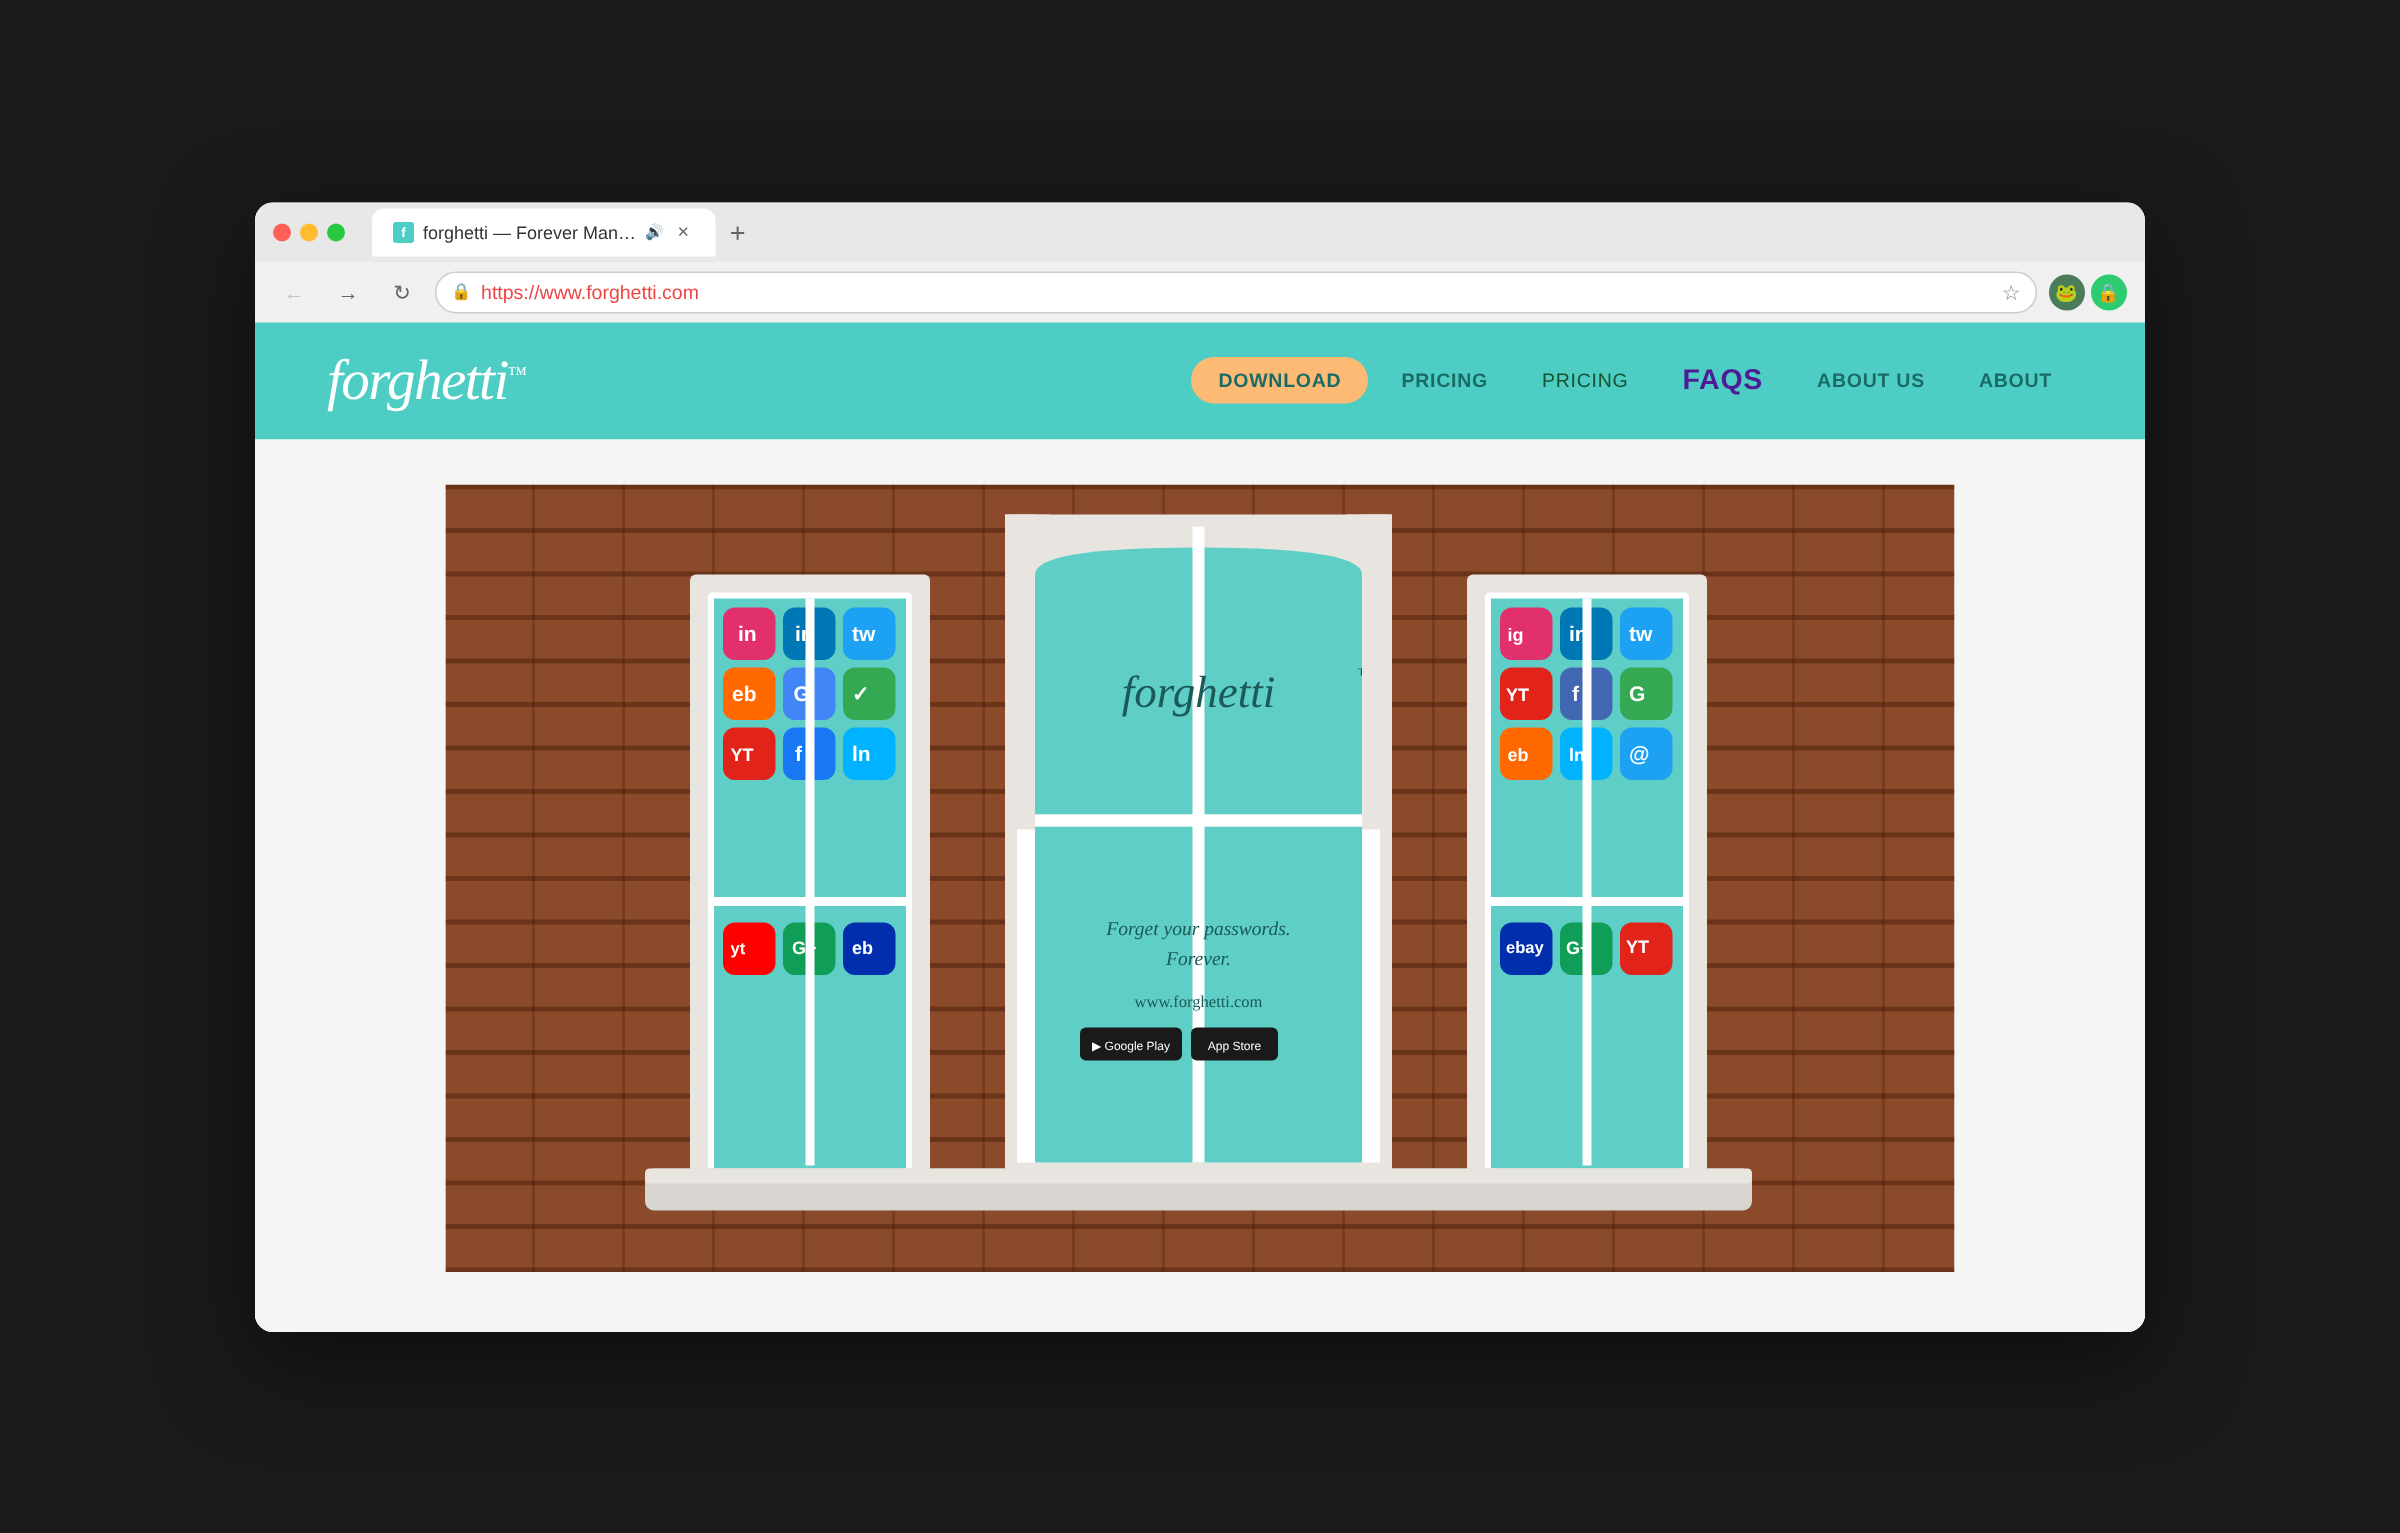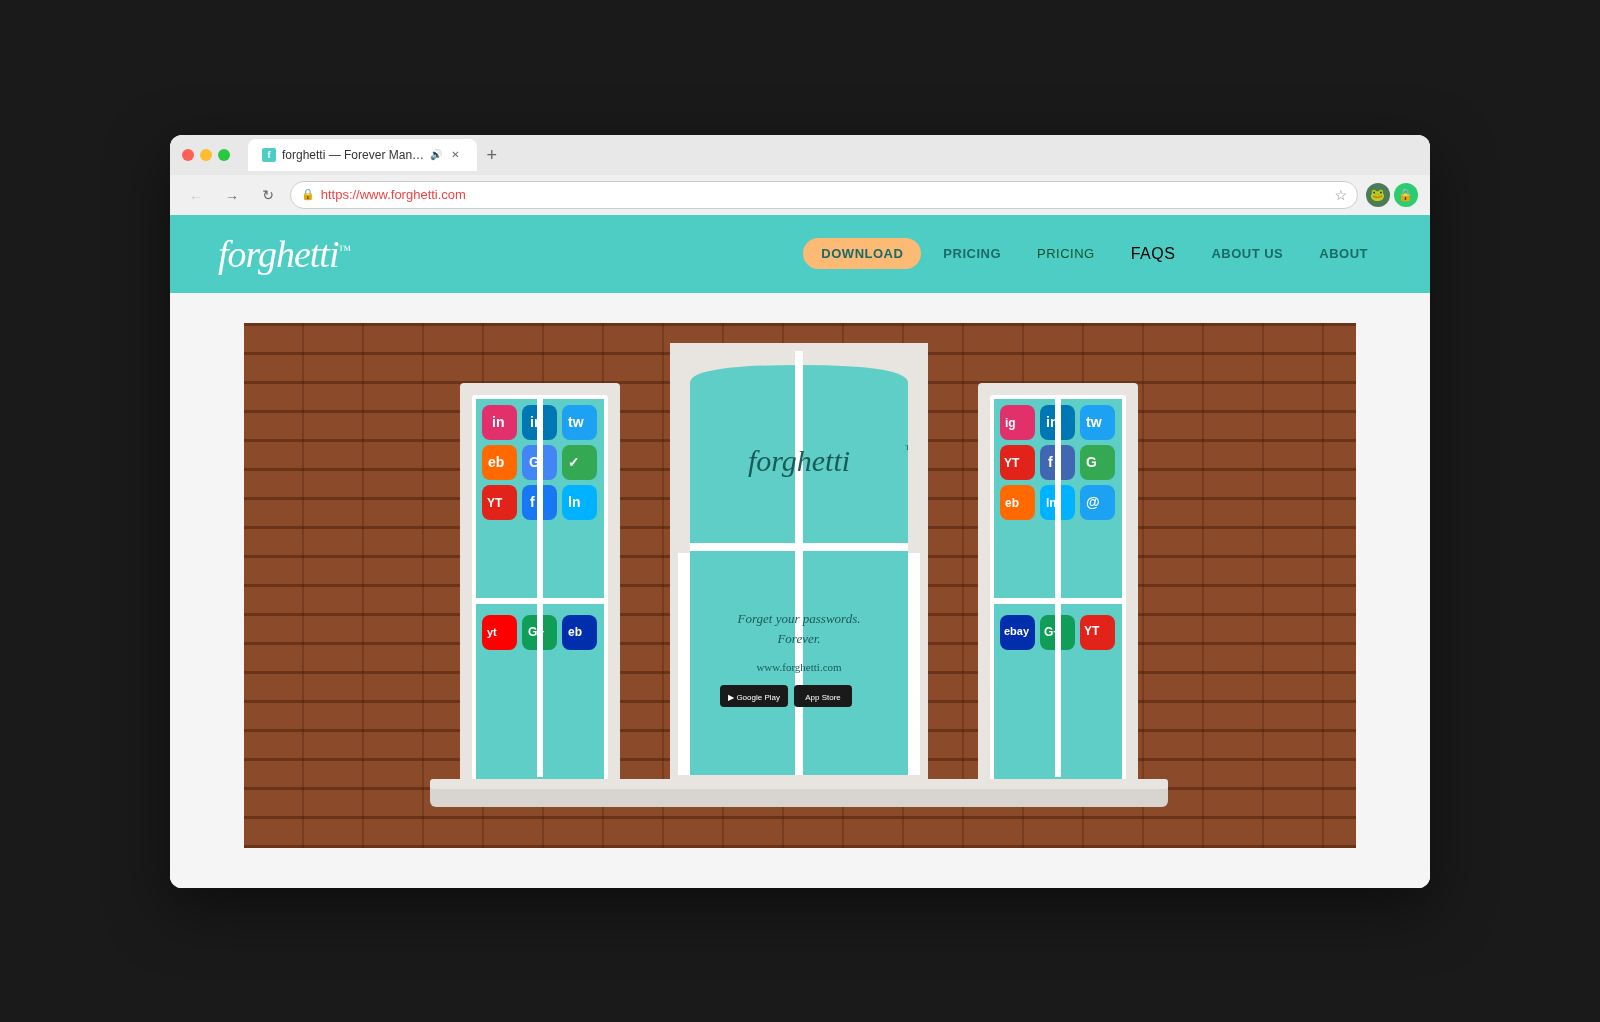--- a/index.html
+++ b/index.html
@@ -231,21 +231,21 @@
       background: #f5f5f5;
       padding: 30px 0 40px;
       display: flex;
       justify-content: center;
       align-items: center;
       min-height: 560px;
     }
 
     
     .hero-visual {
-      width: 1112px;
+      width: 1006px;
       height: 525px;
       position: relative;
       overflow: hidden;
     }
 
     .hero-bg {
       position: absolute;
       top: 0; left: 0; right: 0; bottom: 0;
       background: #8B4A2A;
     }
@@ -327,21 +327,21 @@
   <div class="website-content">
 
     <nav class="site-nav" style="background:#4ecdc4;">
       <div class="site-logo">
         <span style="font-family:Georgia,serif;font-style:italic;font-size:38px;color:white;letter-spacing:-1px;">forghetti</span><span class="tm" style="font-size:13px;vertical-align:super;font-style:normal;color:white;">™</span>
       </div>
       <div class="nav-links">
         <a class="nav-link active" style="background:#fdba74;color:#1a6b65;border-radius:20px;font-size:13px;font-weight:700;letter-spacing:0.5px;padding:8px 18px;">DOWNLOAD</a>
         <a class="nav-link" style="color:#1a6b65;font-size:13px;font-weight:700;letter-spacing:0.5px;padding:8px 14px;">PRICING</a>
         <a class="nav-link" style="color:#14532d;font-size:13px;font-weight:400;letter-spacing:0.5px;padding:8px 14px;">PRICING</a>
-        <a class="nav-link" style="color:#000000;font-size:16px;font-weight:400;letter-spacing:0.5px;padding:8px 14px;">FAQS</a>
+        <a class="nav-link" style="color:#4c1d95;font-size:19px;font-weight:700;letter-spacing:0.5px;padding:8px 14px;">FAQS</a>
         <a class="nav-link" style="color:#1a6b65;font-size:13px;font-weight:700;letter-spacing:0.5px;padding:8px 14px;">ABOUT US</a>
         <a class="nav-link" style="color:#1a6b65;font-size:13px;font-weight:700;letter-spacing:0.5px;padding:8px 14px;">ABOUT</a>
       </div>
     </nav>
 
     <div class="hero-section">
       <div class="hero-visual">
         <div class="hero-bg"></div>
         <svg class="svg-window" viewBox="0 0 940 525" xmlns="http://www.w3.org/2000/svg">
 

